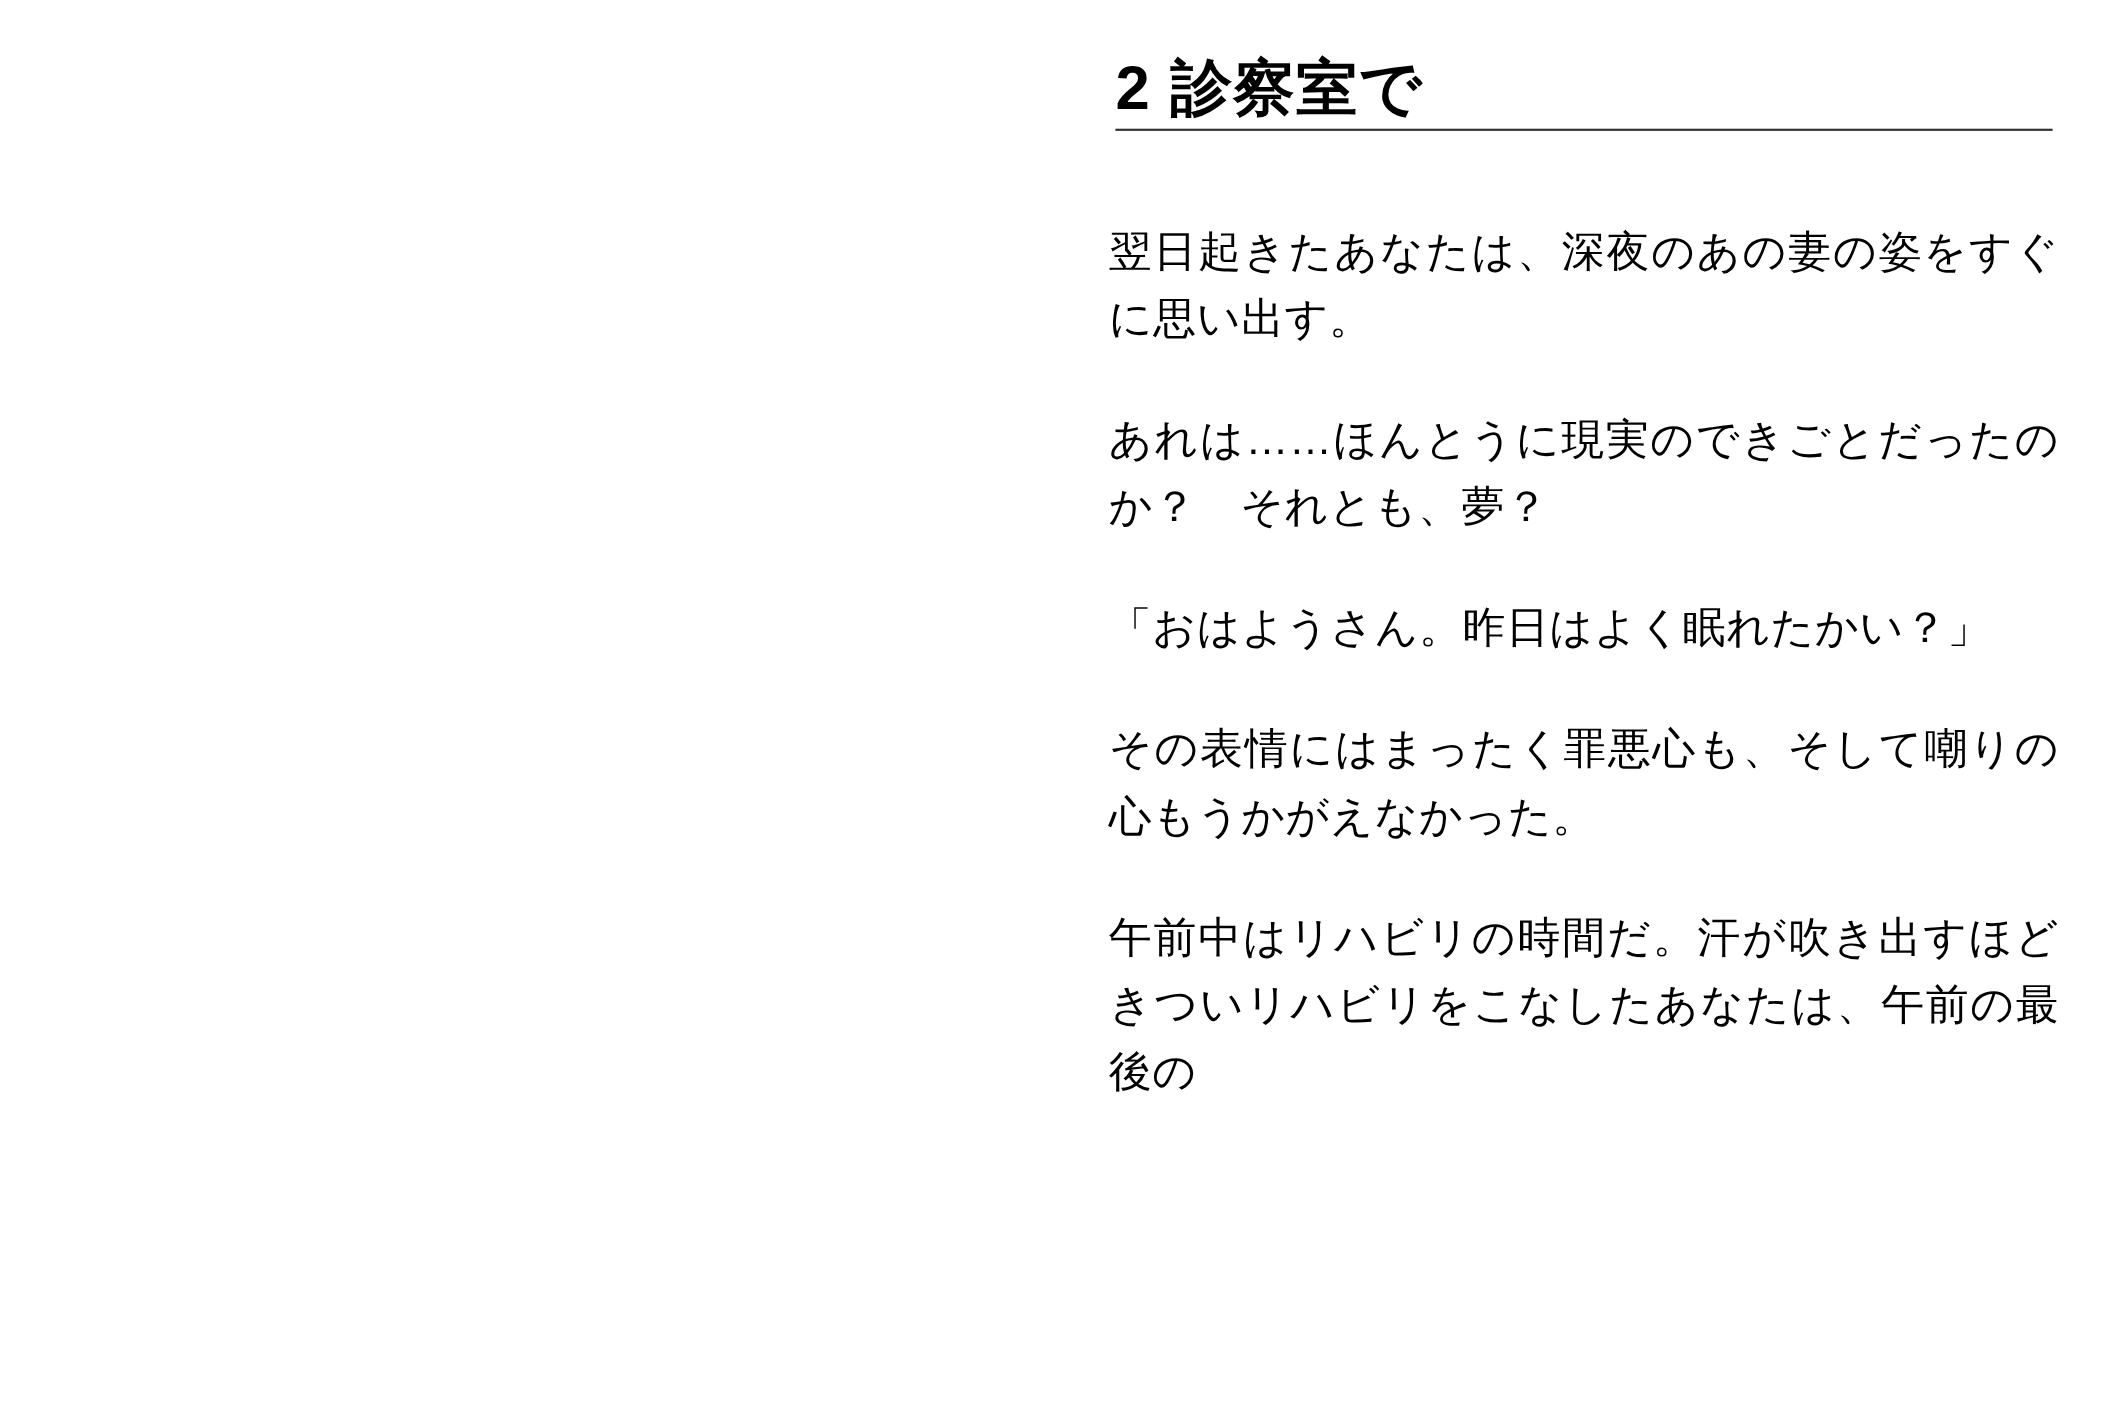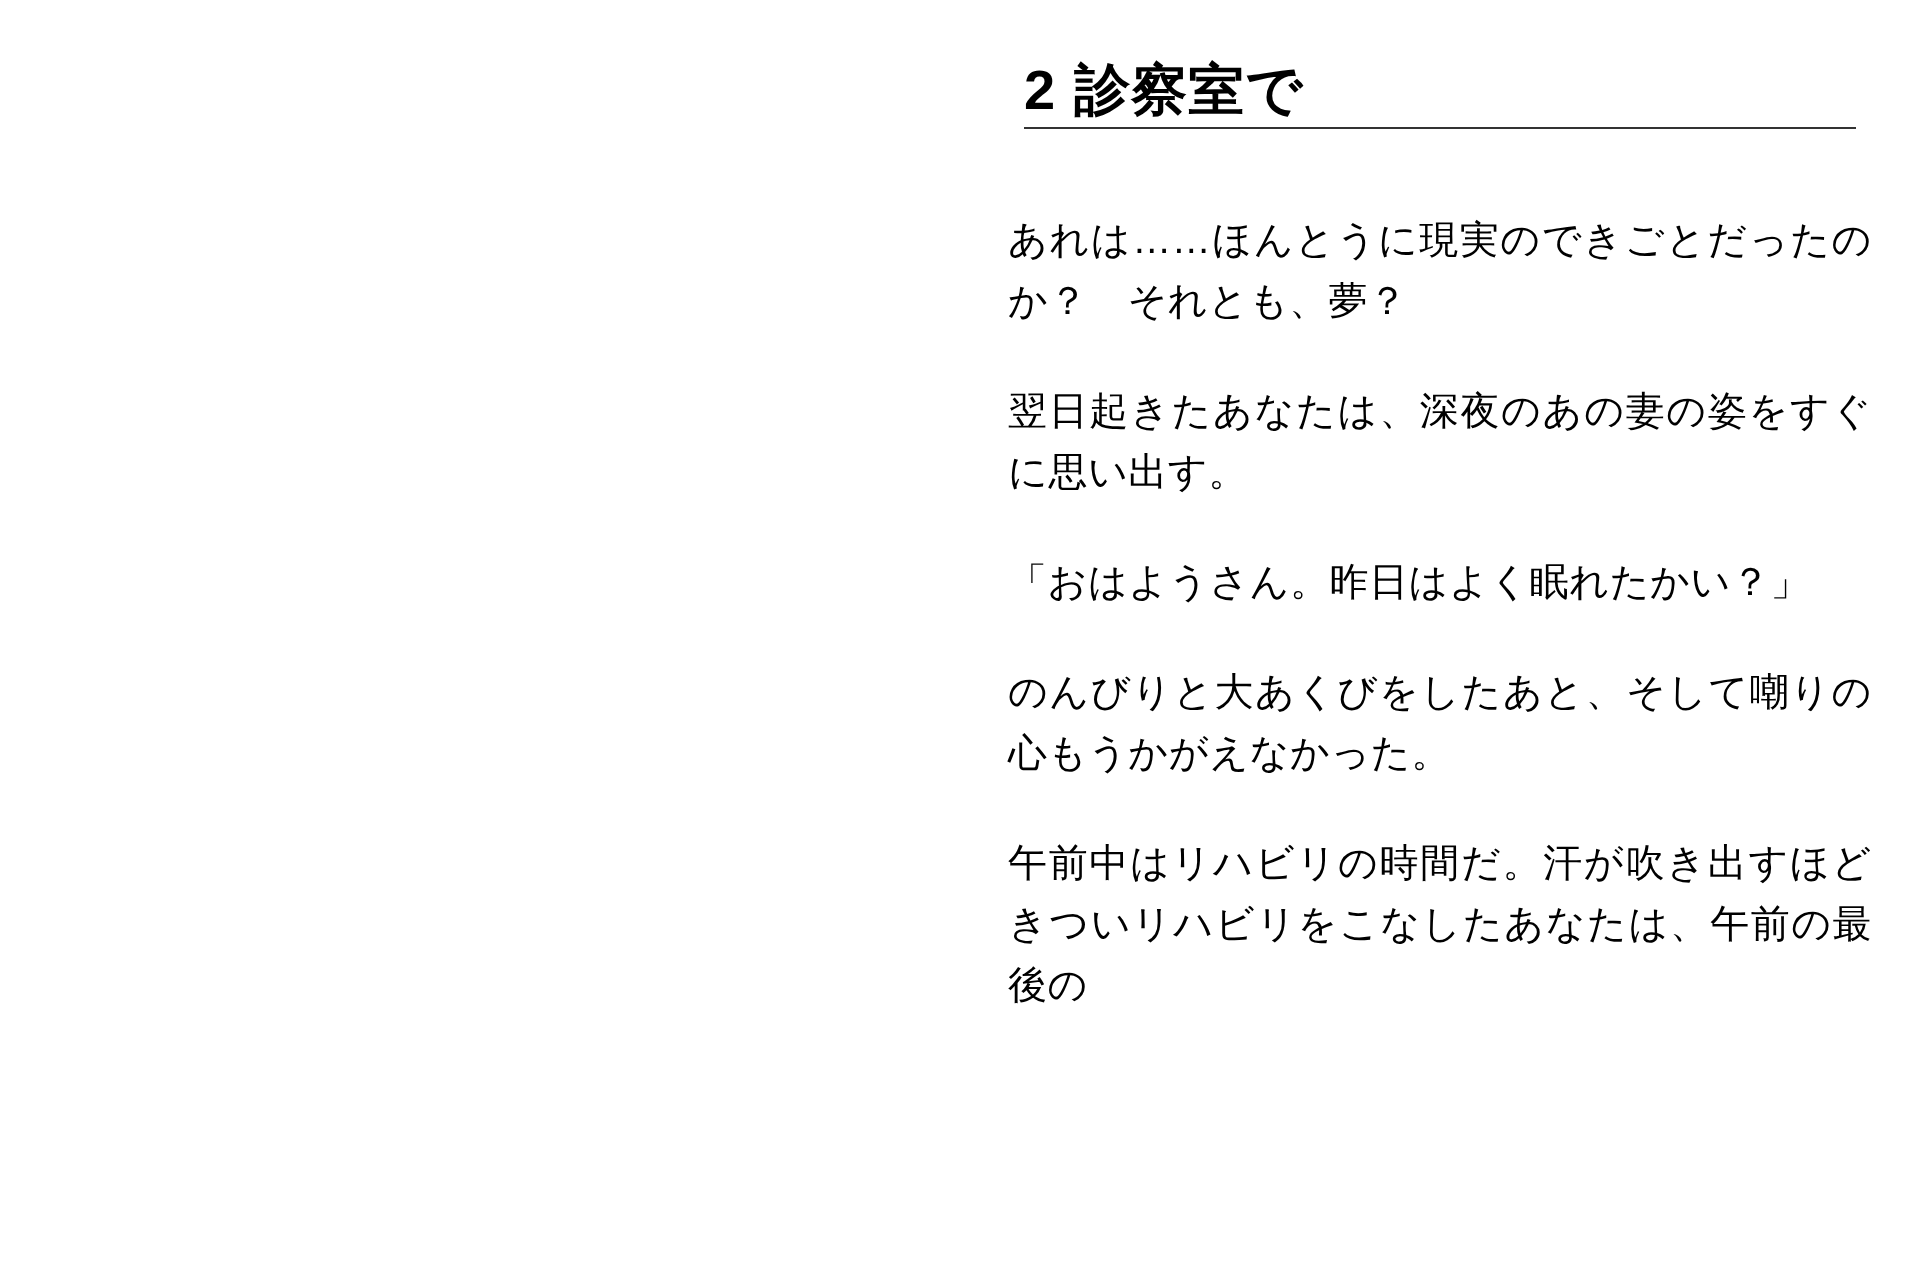--- a/index.html
+++ b/index.html
@@ -17,21 +17,21 @@
   }
   
   .page-column {
     position: absolute;
     left: 1008px;
     top: 0;
     width: 864px;
     color: #000000;
   }
   .chapter-heading {
-    margin: 16px;
+    margin: 6px;
     padding: 40px 0 4px 0;
     font-size: 56px;
     font-weight: 700;
     line-height: 1.2;
     letter-spacing: 1px;
     border-bottom: 2px solid #333333;
     color: #000000;
     font-family: "Liberation Sans", sans-serif;
   }
   .chapter-number {
@@ -59,21 +59,21 @@
 <body>
 
 <div class="screen">
   <div class="page-column">
 
     <h1 class="chapter-heading">
       <span class="chapter-number">2</span><span>診察室で</span>
     </h1>
 
     <div class="body-text">
+      <p>翌日起きたあなたは、深夜のあの妻の姿をすぐに思い出す。</p>
       <p>あれは……ほんとうに現実のできごとだったのか？　それとも、夢？</p>
-      <p>翌日起きたあなたは、深夜のあの妻の姿をすぐに思い出す。</p>
       <p>「おはようさん。昨日はよく眠れたかい？」</p>
-      <p>のんびりと大あくびをしたあと、そして嘲りの心もうかがえなかった。</p>
+      <p>その表情にはまったく罪悪心も、そして嘲りの心もうかがえなかった。</p>
       <p>午前中はリハビリの時間だ。汗が吹き出すほどきついリハビリをこなしたあなたは、午前の最後の</p>
     </div>
 
   </div>
 </div>
 
 </body></html>

